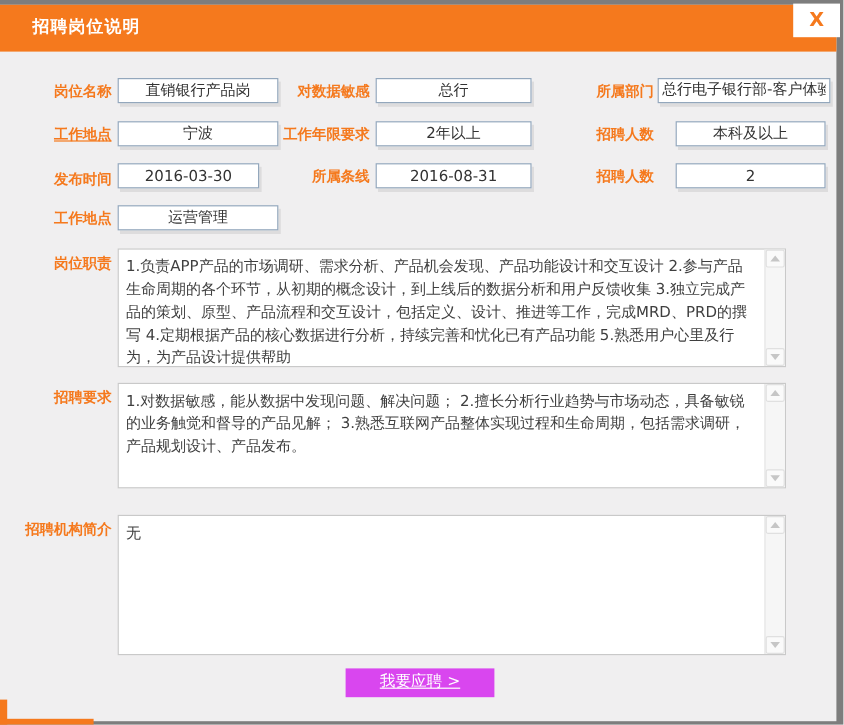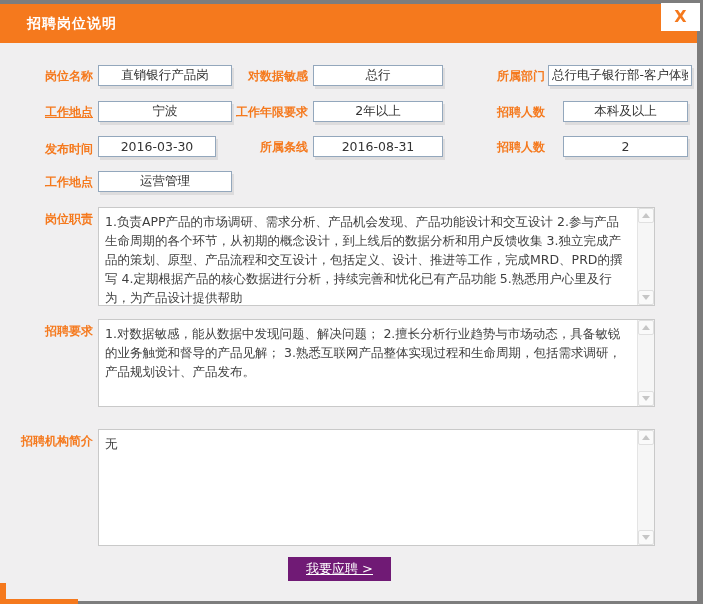--- a/index.html
+++ b/index.html
@@ -23,22 +23,22 @@
         font-family:inherit; font-size:12.5px; color:#3f3f3f; line-height:19px;
         padding:4px 6px; overflow:hidden; }
   .sbar { width:17px; background:#f6f6f6; border-left:1px solid #e4e4e4;
           display:flex; flex-direction:column; justify-content:space-between; }
   .sbtn { height:15px; background:#fafafa; border:1px solid #e0e0e0; border-radius:2px;
           display:flex; align-items:center; justify-content:center; cursor:pointer; }
   .tri-up { width:0; height:0; border-left:4px solid transparent; border-right:4px solid transparent;
             border-bottom:5px solid #c6c6c6; }
   .tri-down { width:0; height:0; border-left:4px solid transparent; border-right:4px solid transparent;
               border-top:5px solid #c6c6c6; }
-  .apply-btn { position:absolute; left:288px; top:553px; width:103px; height:24px;
-               background:#701a75; border:none; color:#ffffff; font-size:13px;
+  .apply-btn { position:absolute; left:288px; top:553px; width:124px; height:24px;
+               background:#d946ef; border:none; color:#ffffff; font-size:13px;
                font-family:inherit; text-decoration:underline; cursor:pointer; line-height:24px;
                }
   .corner-v { position:absolute; left:0; top:579px; width:6px; height:22px; background:#f5791d; }
   .corner-h { position:absolute; left:0; top:595px; width:78px; height:6px; background:#f5791d; }
 </style>
 </head>
 <body>
 
 <div class="page">
   <div class="dialog">

